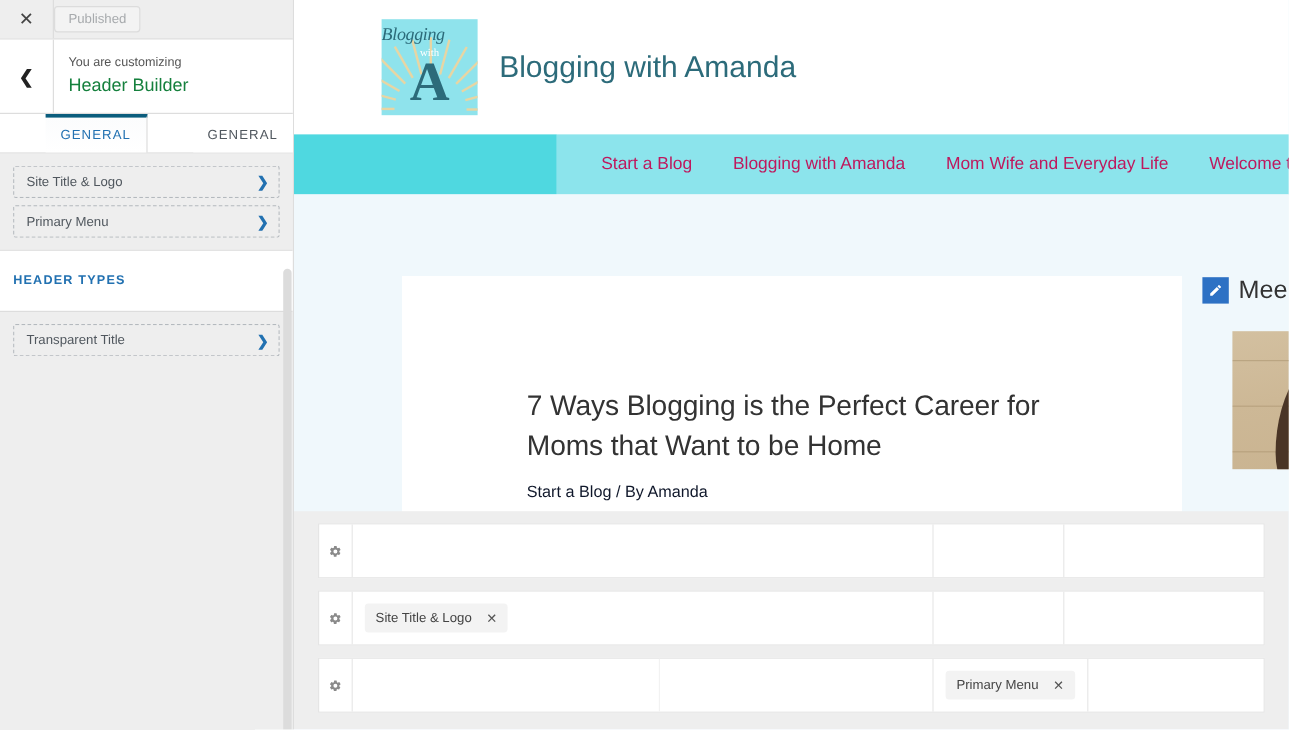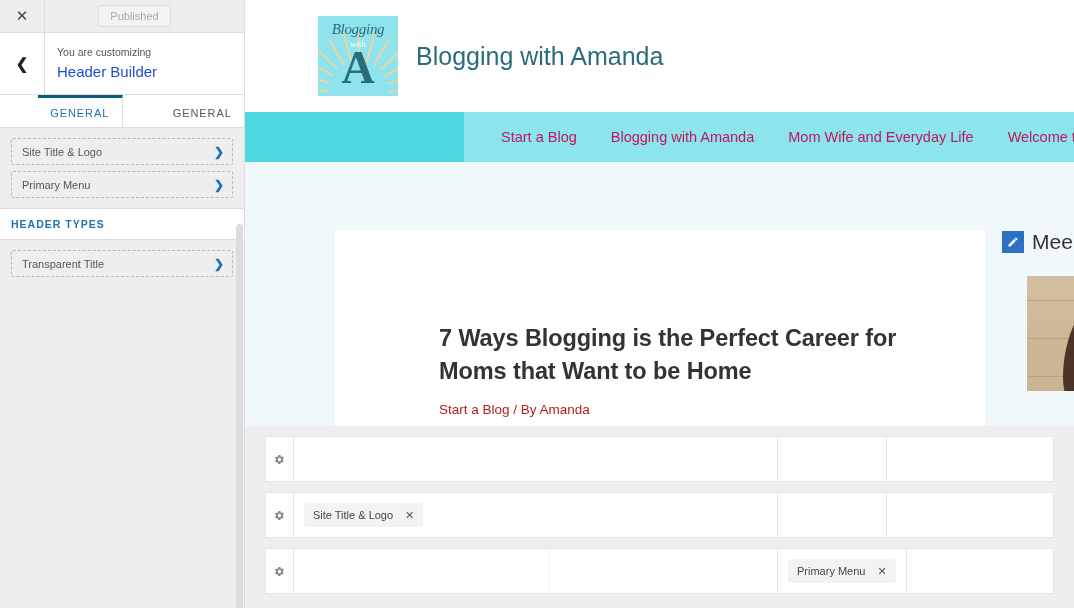--- a/index.html
+++ b/index.html
@@ -19,38 +19,38 @@
   .cz-topbar {
     height:33px; background:#eee; border-bottom:1px solid #ddd;
     display:flex; align-items:center; flex:0 0 33px;
   }
   .cz-close {
     width:45px; height:32px; background:#eee;
     border-right:1px solid #ddd;
     display:flex; align-items:center; justify-content:center;
     color:#444; font-size:15px; cursor:pointer;
   }
-  .cz-publish-wrap { flex:1; display:flex; justify-content:center; align-items:center; padding-right:20px; }
+  .cz-publish-wrap { flex:1; display:flex; justify-content:flex-start; align-items:center; padding-right:20px; }
   .cz-publish {
     background:#f3f3f3; border:1px solid #dcdcdc; border-radius:3px;
     color:#a7aaad; font-size:11px; padding:4px 11px; cursor:pointer;
     font-family:"Liberation Sans", sans-serif;
   }
   .cz-header {
     height:62px; background:#fff; border-bottom:1px solid #ddd;
     display:flex; align-items:center; flex:0 0 62px;
   }
   .cz-back {
     width:45px; height:61px; display:flex; align-items:center; justify-content:center;
     border-right:1px solid #ddd; cursor:pointer;
     color:#222; font-size:15px; font-weight:bold;
   }
   .cz-titles { padding-left:12px; }
   .cz-sub { font-size:10.5px; color:#555; line-height:1.5; }
-  .cz-title { font-size:15px; color:#1d4ed8; line-height:1.45; font-weight:400; }
+  .cz-title { font-size:15px; color:#15803d; line-height:1.45; font-weight:400; }
 
   .cz-tabs { display:flex; height:33px; background:#fff; flex:0 0 33px; border-bottom:1px solid #ddd; }
   .cz-tab {
     flex:1; display:flex; align-items:center; justify-content:center;
     font-size:11px; letter-spacing:.9px; color:#50575e; cursor:pointer;
     background:#fff; border-top:3px solid transparent;margin-left:38px;
   }
   .cz-tab.active {
     color:#2271b1; border-top:3px solid #0b5d7d;
     background:linear-gradient(to bottom,#fbfcfd,#fff);
@@ -64,21 +64,21 @@
     height:27px; margin-bottom:6px; border-radius:2px;
     display:flex; align-items:center; padding:0 8px 0 10px;
     cursor:pointer;
   }
   .cz-item-label { flex:1; font-size:11px; color:#50575e; }
   .cz-chevron { color:#2271b1; font-size:12px; font-weight:bold; }
 
   .cz-group-title {
     background:#fff; border-top:1px solid #ddd; border-bottom:1px solid #ddd;
     font-size:10.5px; letter-spacing:1px; color:#2271b1;
-    padding:9px 11px; font-weight:600;
+    padding:19px 11px; font-weight:600;
   }
 
   .cz-scrollbar {
     position:absolute; right:1px; top:96px; width:7px; height:492px;
     background:#dcdcdc; border-radius:4px;
   }
 
   
   .preview { position:relative; flex:1; height:608px; background:#f0f8fc; overflow:hidden; }
 
@@ -88,21 +88,21 @@
   .logo {
     width:80px; height:80px; position:relative; overflow:hidden;
     background:#8fe3ec; flex:0 0 80px;
   }
   .logo-burst { position:absolute; left:50%; top:56%; width:0; height:0; }
   .logo-burst i {
     position:absolute; left:0; top:0; width:1.5px; height:30px;
     background:#e8d5a3; transform-origin:50% 100%;
   }
   .logo-top {
-    position:absolute; top:5px; left:0; width:100%; text-align:center;
+    position:absolute; top:5px; left:0; width:100%; text-align:left;
     font-family:"Liberation Serif", serif; font-size:15px; color:#2c6b7a;
     font-style:italic; letter-spacing:-.3px;
   }
   .logo-mid {
     position:absolute; top:23px; left:0; width:100%; text-align:center;
     font-family:"Liberation Serif", serif; font-size:9px; color:#ffffff;
   }
   .logo-A {
     position:absolute; top:29px; left:0; width:100%; text-align:center;
     font-family:"Liberation Serif", serif; font-size:46px; color:#2c6b7a;
@@ -118,23 +118,23 @@
   .nav-item {
     color:#be185d; font-size:14.5px; padding:0 17px; white-space:nowrap; cursor:pointer;
   }
 
   .preview-body { position:relative; height:446px; background:#f0f8fc; }
   .article-card {
     position:absolute; left:90px; top:68px; width:650px; background:#fff; height:260px;
   }
   .article-inner { padding:92px 60px 0 104px; }
   .article-title {
-    font-size:23.5px; color:#333; font-weight:700; line-height:1.42; letter-spacing:-.1px;
-  }
-  .article-meta { margin-top:13px; font-size:13.5px; color:#b91c1c; }
+    font-size:23.5px; color:#333; font-weight:400; line-height:1.42; letter-spacing:-.1px;
+  }
+  .article-meta { margin-top:13px; font-size:13.5px; color:#0f172a; }
 
   .widget { position:absolute; left:757px; top:68px; width:180px; }
   .widget-head { display:flex; align-items:center; }
   .pencil-badge {
     width:22px; height:22px; background:#2d71c4; display:flex;
     align-items:center; justify-content:center; flex:0 0 22px;
   }
   .pencil-badge svg { width:12px; height:12px; fill:#fff; }
   .widget-title { margin-left:8px; font-size:21px; color:#333; white-space:nowrap; }
   .widget-photo {

